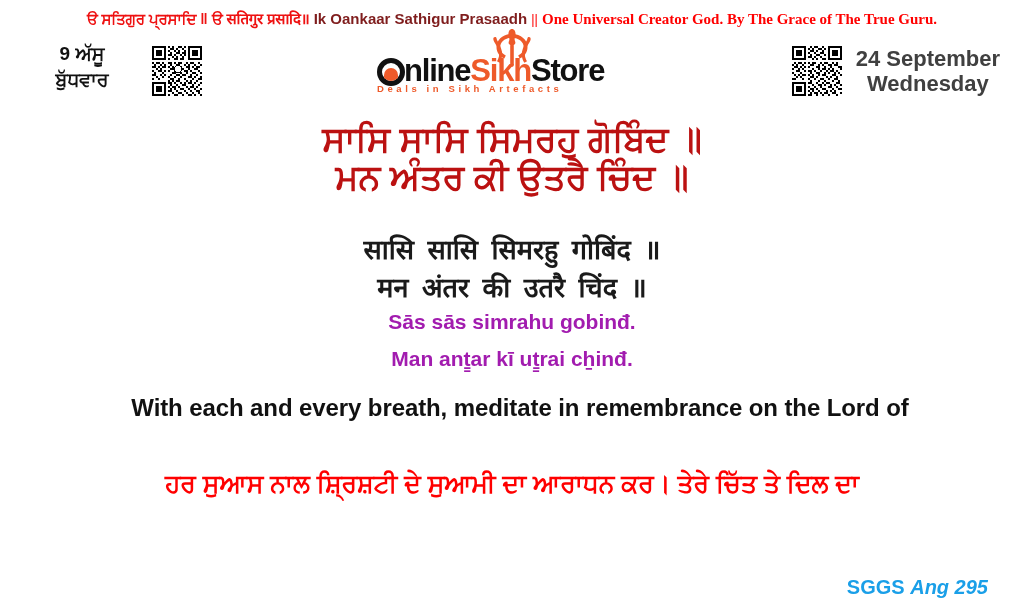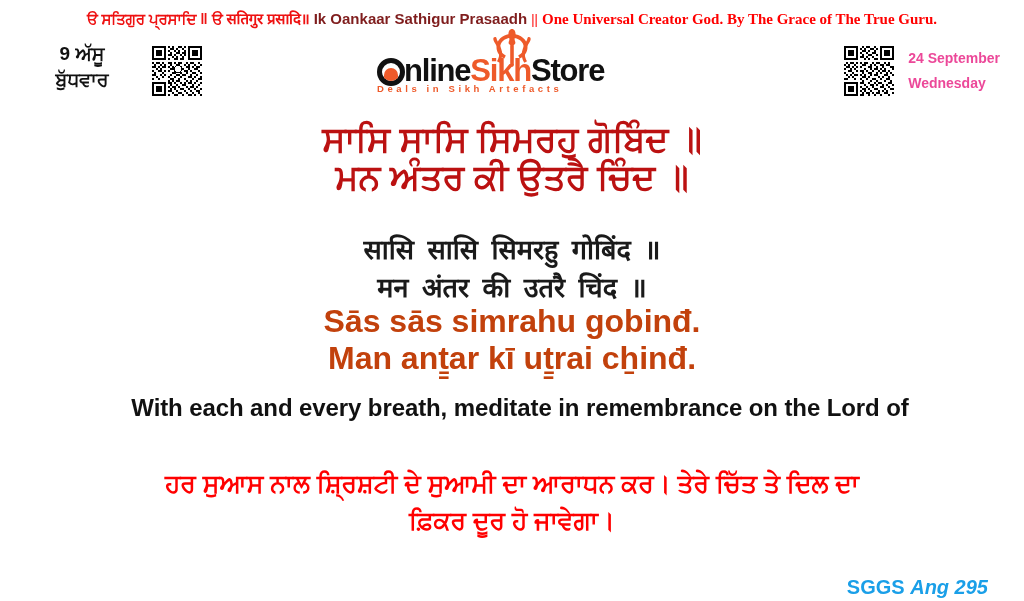--- a/index.html
+++ b/index.html
@@ -51,24 +51,24 @@
     line-height: 26px;
   }
   .date-right {
     position: absolute;
     top: 44px;
     right: 24px;
     display: flex;
     align-items: flex-start;
   }
   .date-right .labels {
-    text-align: left;
-    font-size: 14px;
-    font-weight: bold;
-    color: #ec4899;
+    text-align: center;
+    font-size: 22px;
+    font-weight: bold;
+    color: #404040;
     line-height: 25px;
     padding-top: 2px;
   }
   .qr {
     width: 50px;
     height: 50px;
     flex: 0 0 auto;
   }
   .qr-left { margin-left: 10px; margin-top: 9px; }
   .qr-right { margin-right: 14px; margin-top: 2px; }
@@ -147,22 +147,22 @@
     top: 208px;
     color: #1a1a1a;
     font-size: 27px;
     font-weight: bold;
     line-height: 38px;
     word-spacing: 6px;
     margin-top: 23px;
   }
   .translit-verse {
     top: 303px;
-    color: #c2410c;
-    font-size: 32px;
+    color: #a21caf;
+    font-size: 21px;
     font-weight: bold;
     line-height: 37px;
   }
   .english-verse {
     top: 392px;
     color: #111111;
     font-size: 24px;
     font-weight: bold;
     line-height: 31px;
     padding: 0 34px;
@@ -570,19 +570,18 @@
   <div>Sās sās simrahu gobinđ.</div>
   <div>Man anṯ̱ar kī uṯ̱rai cẖinđ.</div>
 </div>
 
 <div class="verse english-verse">
   <div>With each and every breath, meditate in remembrance on the Lord of</div>
 </div>
 
 <div class="verse punjabi-verse">
   <div>ਹਰ ਸੁਆਸ ਨਾਲ ਸ਼੍ਰਿਸ਼ਟੀ ਦੇ ਸੁਆਮੀ ਦਾ ਆਰਾਧਨ ਕਰ। ਤੇਰੇ ਚਿੱਤ ਤੇ ਦਿਲ ਦਾ</div>
-  <div>ਫ਼ਿਕਰ ਦੂਰ ਹੋ ਜਾਵੇਗਾ।</div>
 </div>
 
 <div class="footer-ref">
   <span>SGGS</span>
   <span class="ang">Ang 295</span>
 </div>
 
 </body></html>

